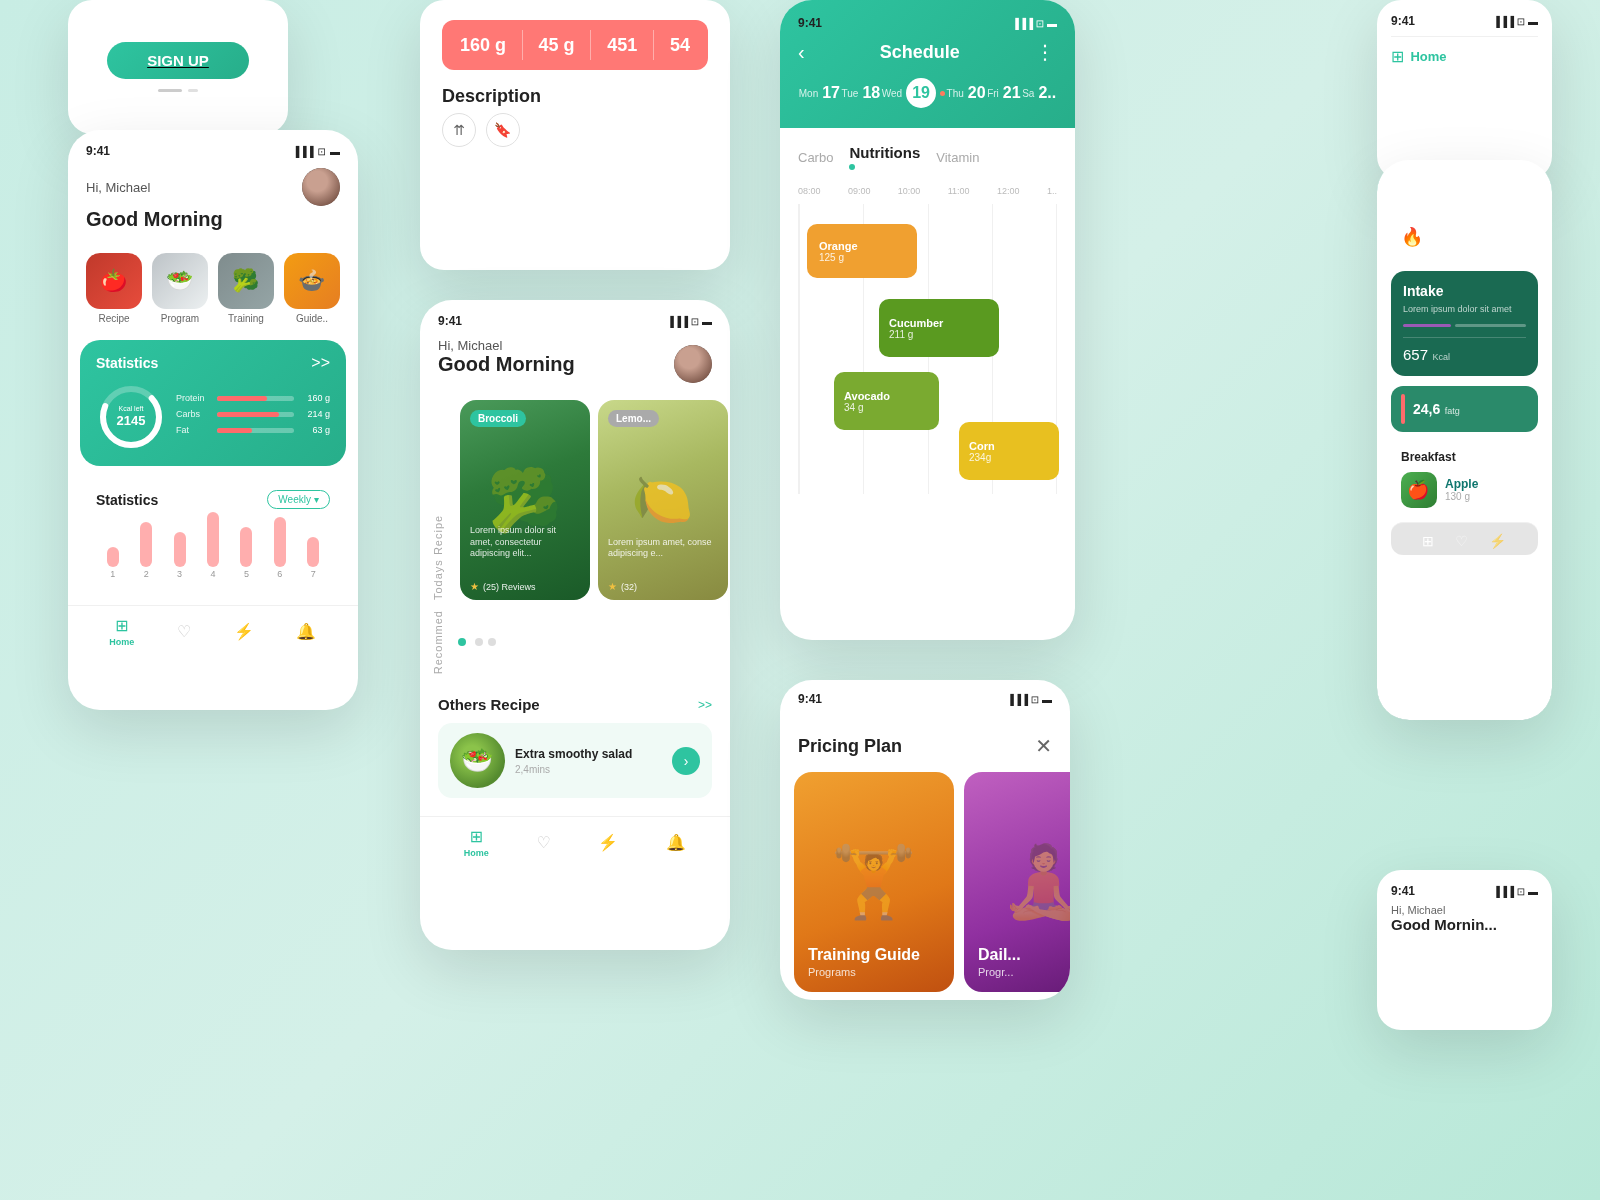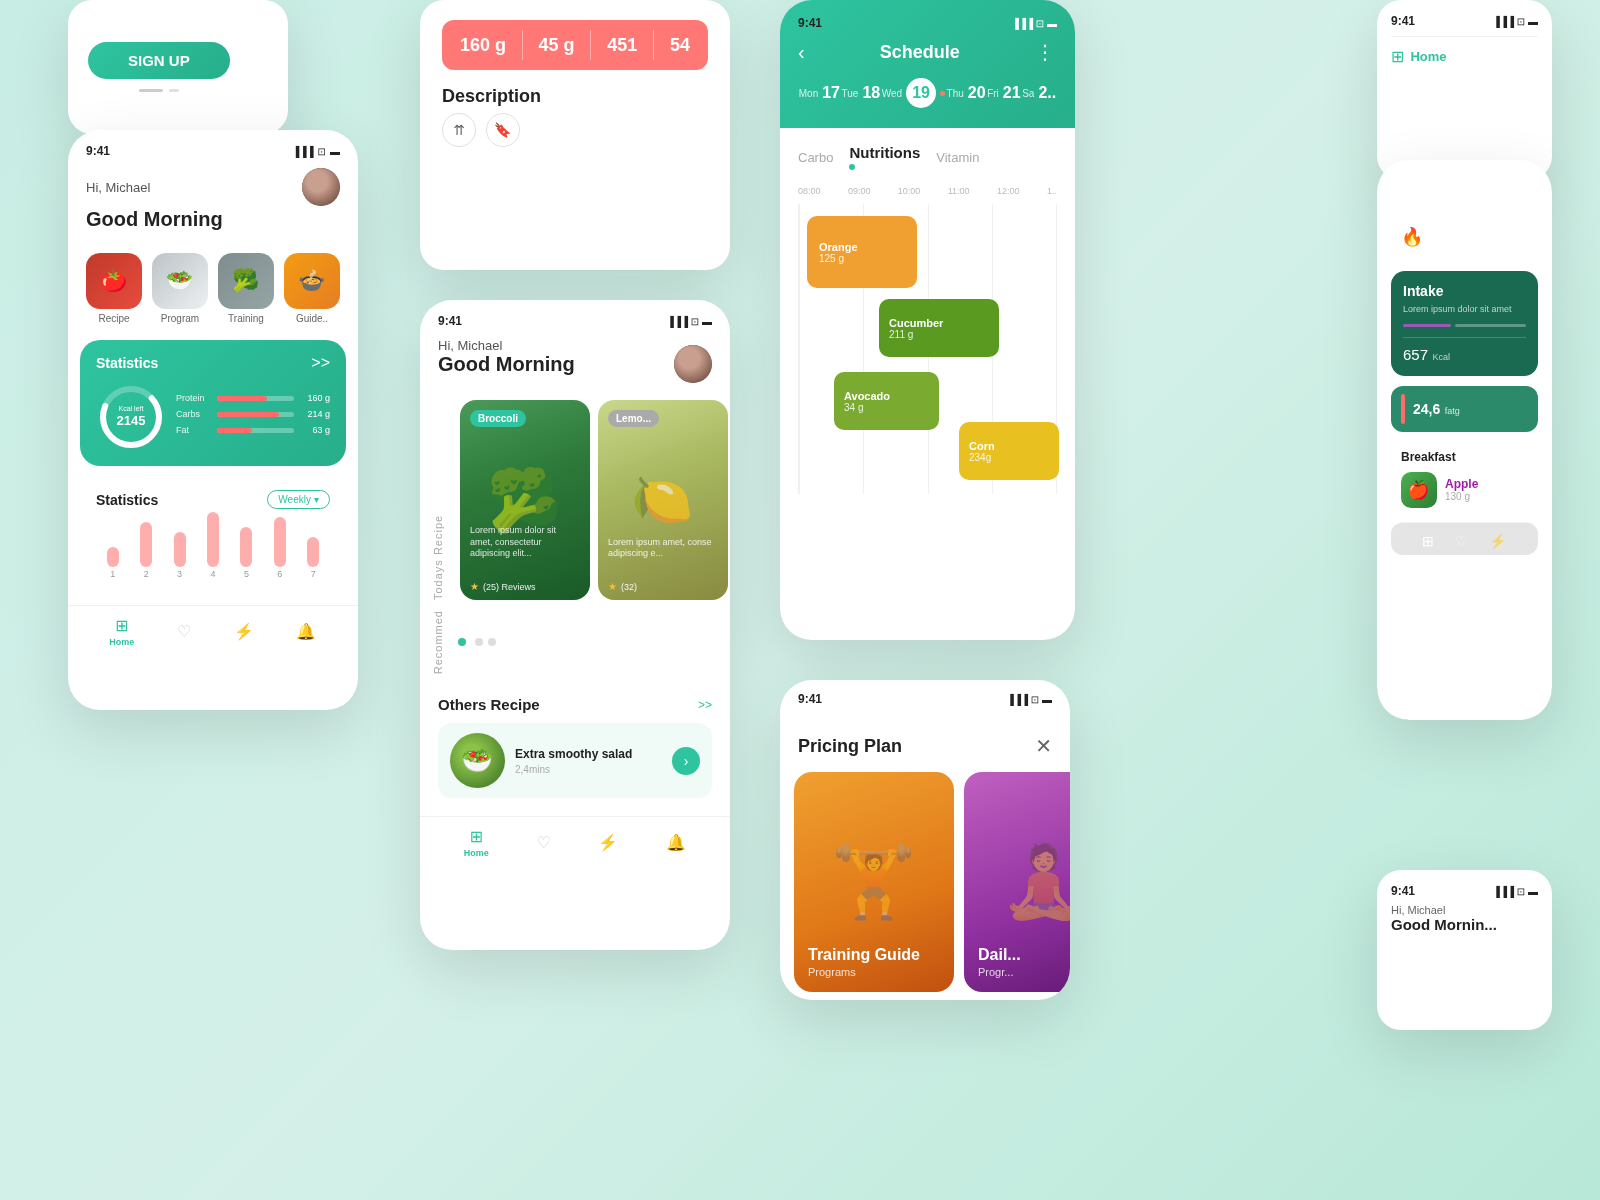--- a/index.html
+++ b/index.html
@@ -321,21 +321,21 @@
     .breakfast-section {
       background: #fff; border-radius: 14px; padding: 10px 10px 6px; margin-bottom: 8px;
     }
     .breakfast-title { font-size: 12px; font-weight: 700; color: #222; margin-bottom: 8px; }
     .breakfast-item { display: flex; align-items: center; gap: 8px; }
     .apple-icon {
       width: 36px; height: 36px; border-radius: 10px;
       background: linear-gradient(135deg, #4caf50, #2e7d32);
       display: flex; align-items: center; justify-content: center; font-size: 18px;
     }
-    .apple-name { font-size: 12px; font-weight: 600; color: #a21caf; }
+    .apple-name { font-size: 12px; font-weight: 600; color: #0f766e; }
     .apple-weight { font-size: 10px; color: #aaa; }
 
     .phone-right2-bg {
       position: absolute; top: 0; left: 0; right: 0; bottom: 0;
       background: linear-gradient(160deg, #2ec4a0, #1a8a6a);
       border-radius: 32px;
       z-index: -1;
     }
 
     .phone-right3 {
@@ -350,21 +350,21 @@
     .right3-greeting { font-size: 11px; color: #666; }
     .right3-name { font-size: 15px; font-weight: 700; color: #222; }
 
     
     .phone-lefttop {
       width: 220px;
       height: 134px;
       left: 68px;
       top: 0px;
       border-radius: 24px;
-      display: flex; align-items: center; justify-content: flex-start;
+      display: flex; align-items: center; justify-content: center; text-decoration: underline;
     }
     .signup-btn {
       background: linear-gradient(135deg, #2ec4a0, #27ae8a);
       color: #fff; font-size: 15px; font-weight: 700;
       border-radius: 25px; padding: 10px 40px;
     }
   </style>
 </head>
 <body>
 
@@ -704,21 +704,21 @@
 
       <div style="position:relative; height: 290px; border-left: 1px solid #f0f0f0;">
         <div style="position:absolute;top:0;bottom:0;left:0;right:0;display:flex;justify-content:space-between;pointer-events:none;">
           <div style="width:1px;background:#f0f0f0;height:100%;"></div>
           <div style="width:1px;background:#f0f0f0;height:100%;"></div>
           <div style="width:1px;background:#f0f0f0;height:100%;"></div>
           <div style="width:1px;background:#f0f0f0;height:100%;"></div>
           <div style="width:1px;background:#f0f0f0;height:100%;"></div>
         </div>
 
-        <div class="food-bar-item bar-orange" style="left:8px;top:12px;width:110px;height:72px;padding-left:12px;">
+        <div class="food-bar-item bar-orange" style="left:8px;top:20px;width:110px;height:54px;padding-left:12px;">
           <span class="food-bar-name">Orange</span>
           <span class="food-bar-weight">125 g</span>
         </div>
 
         <div class="food-bar-item bar-green" style="left:80px;top:95px;width:120px;height:58px;">
           <span class="food-bar-name">Cucumber</span>
           <span class="food-bar-weight">211 g</span>
         </div>
 
         <div class="food-bar-item bar-olive" style="left:35px;top:168px;width:105px;height:58px;">

